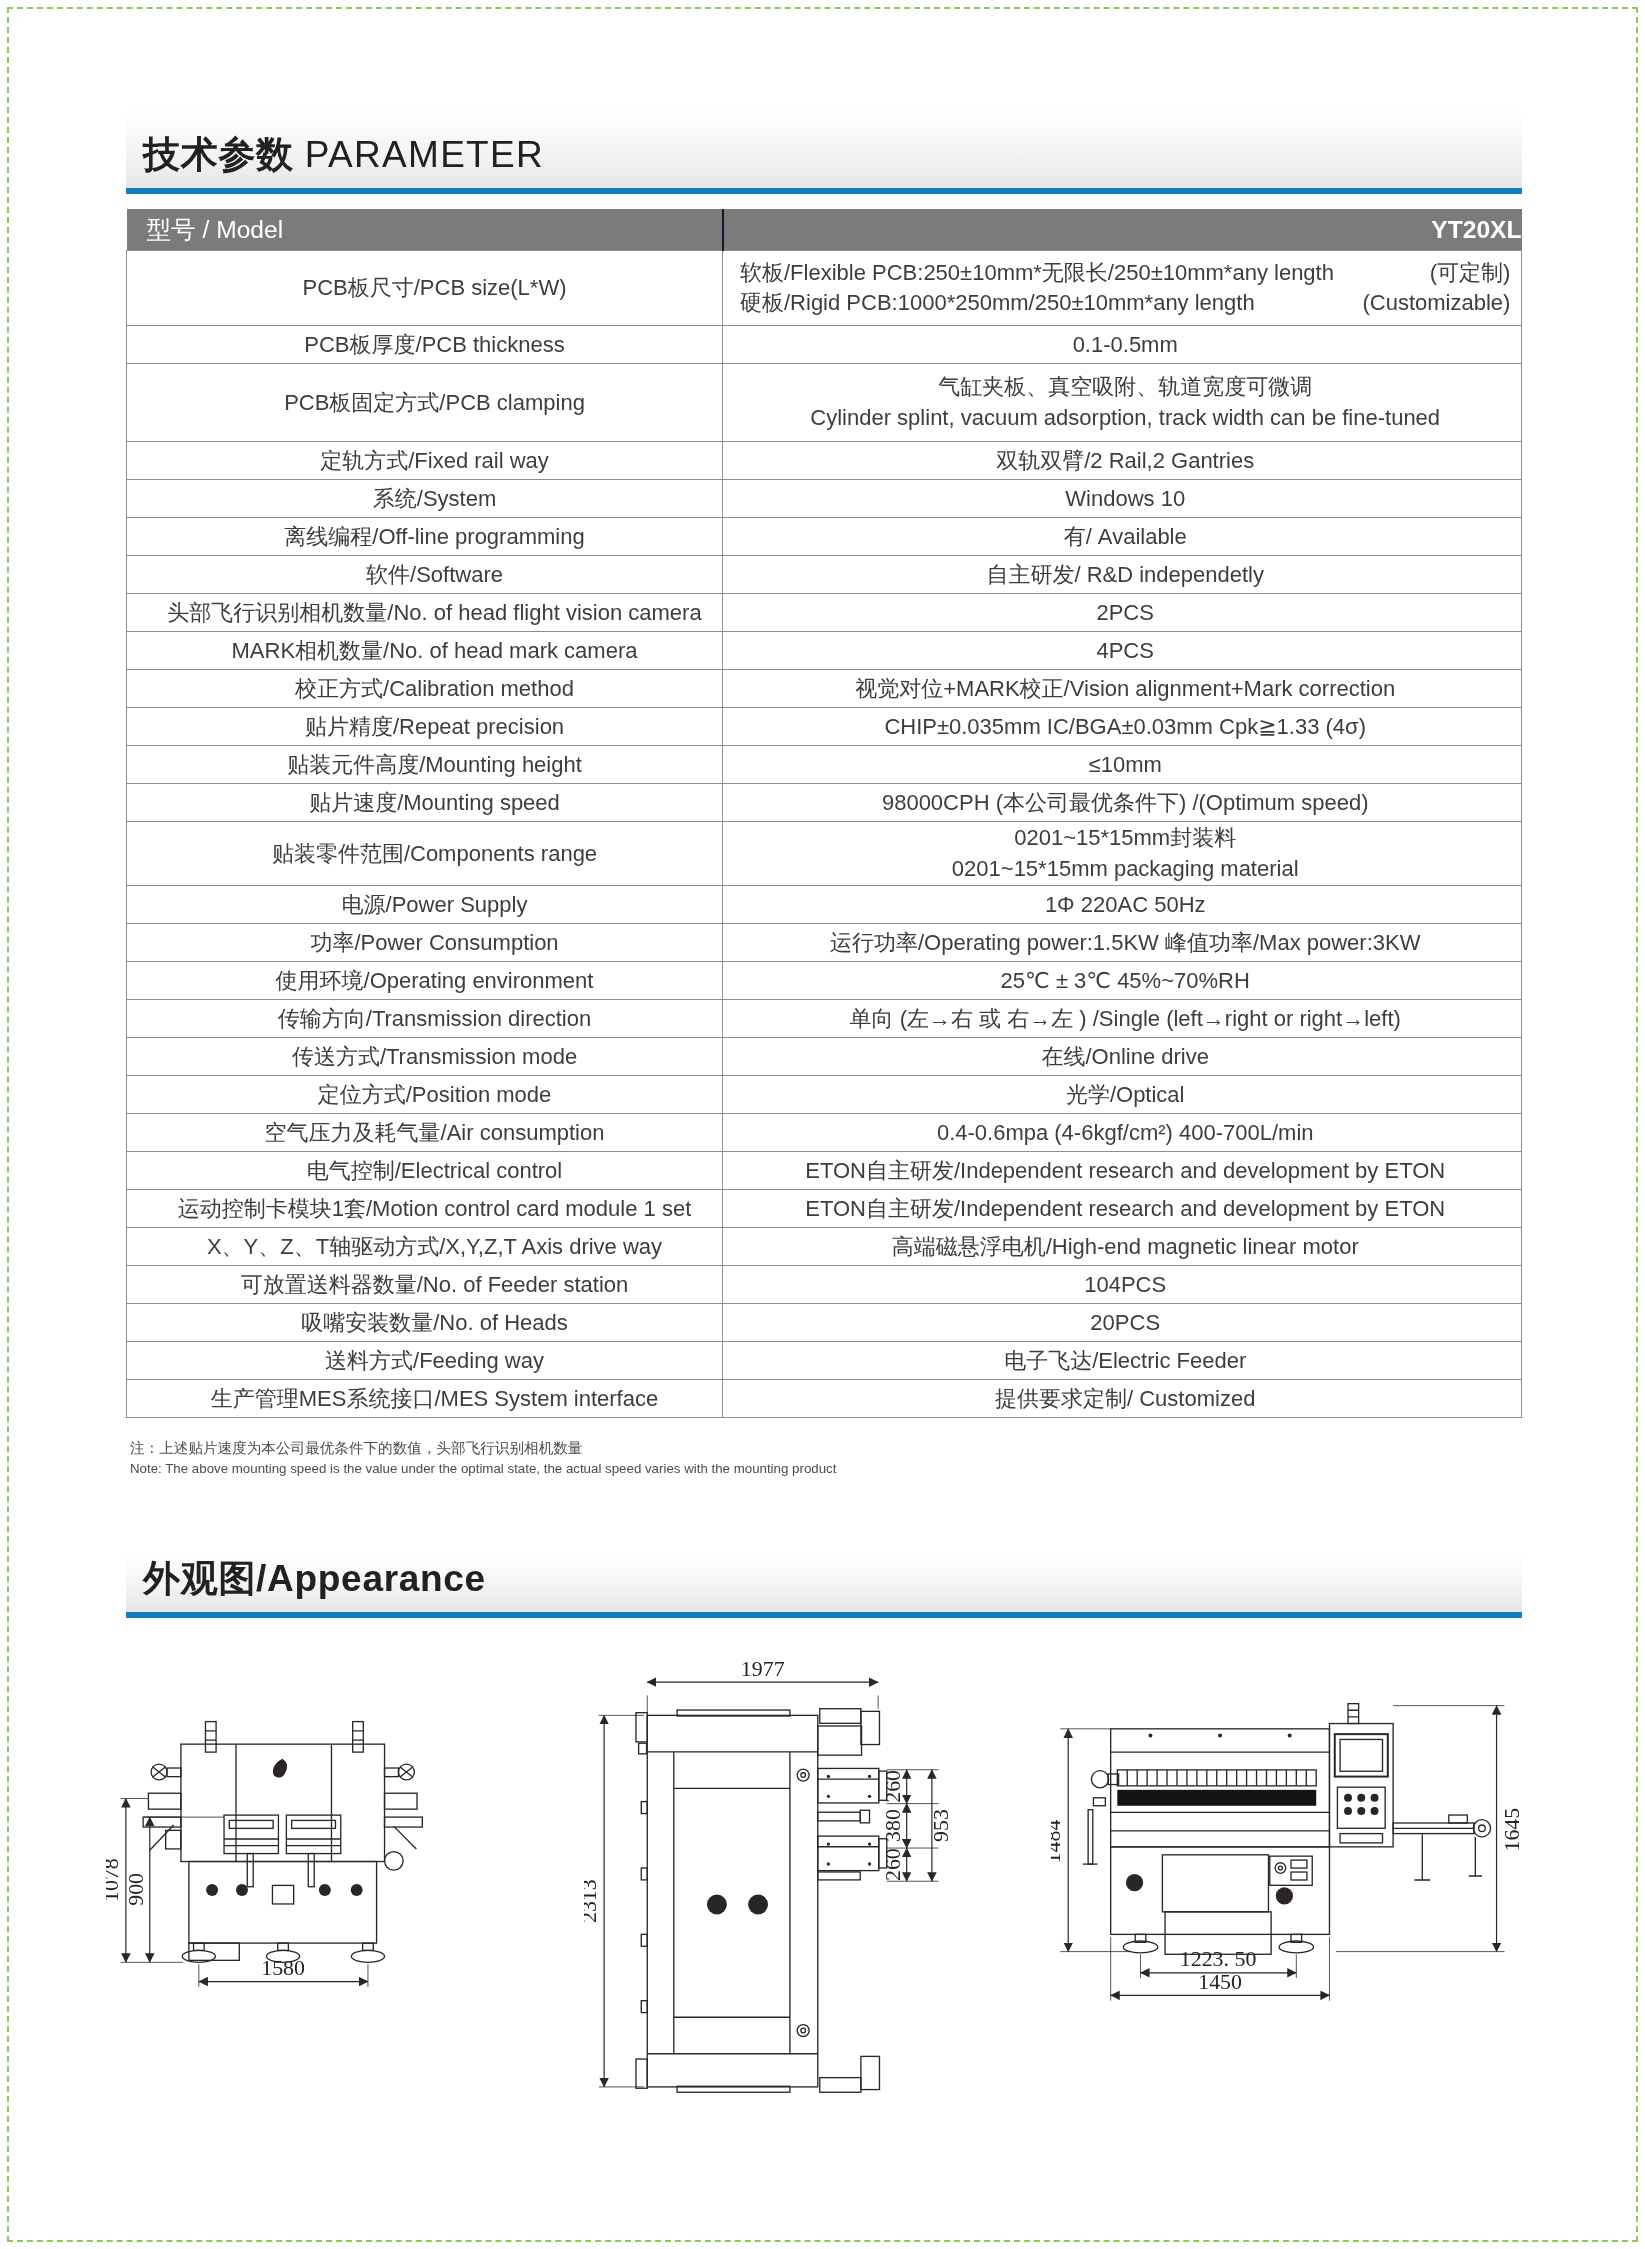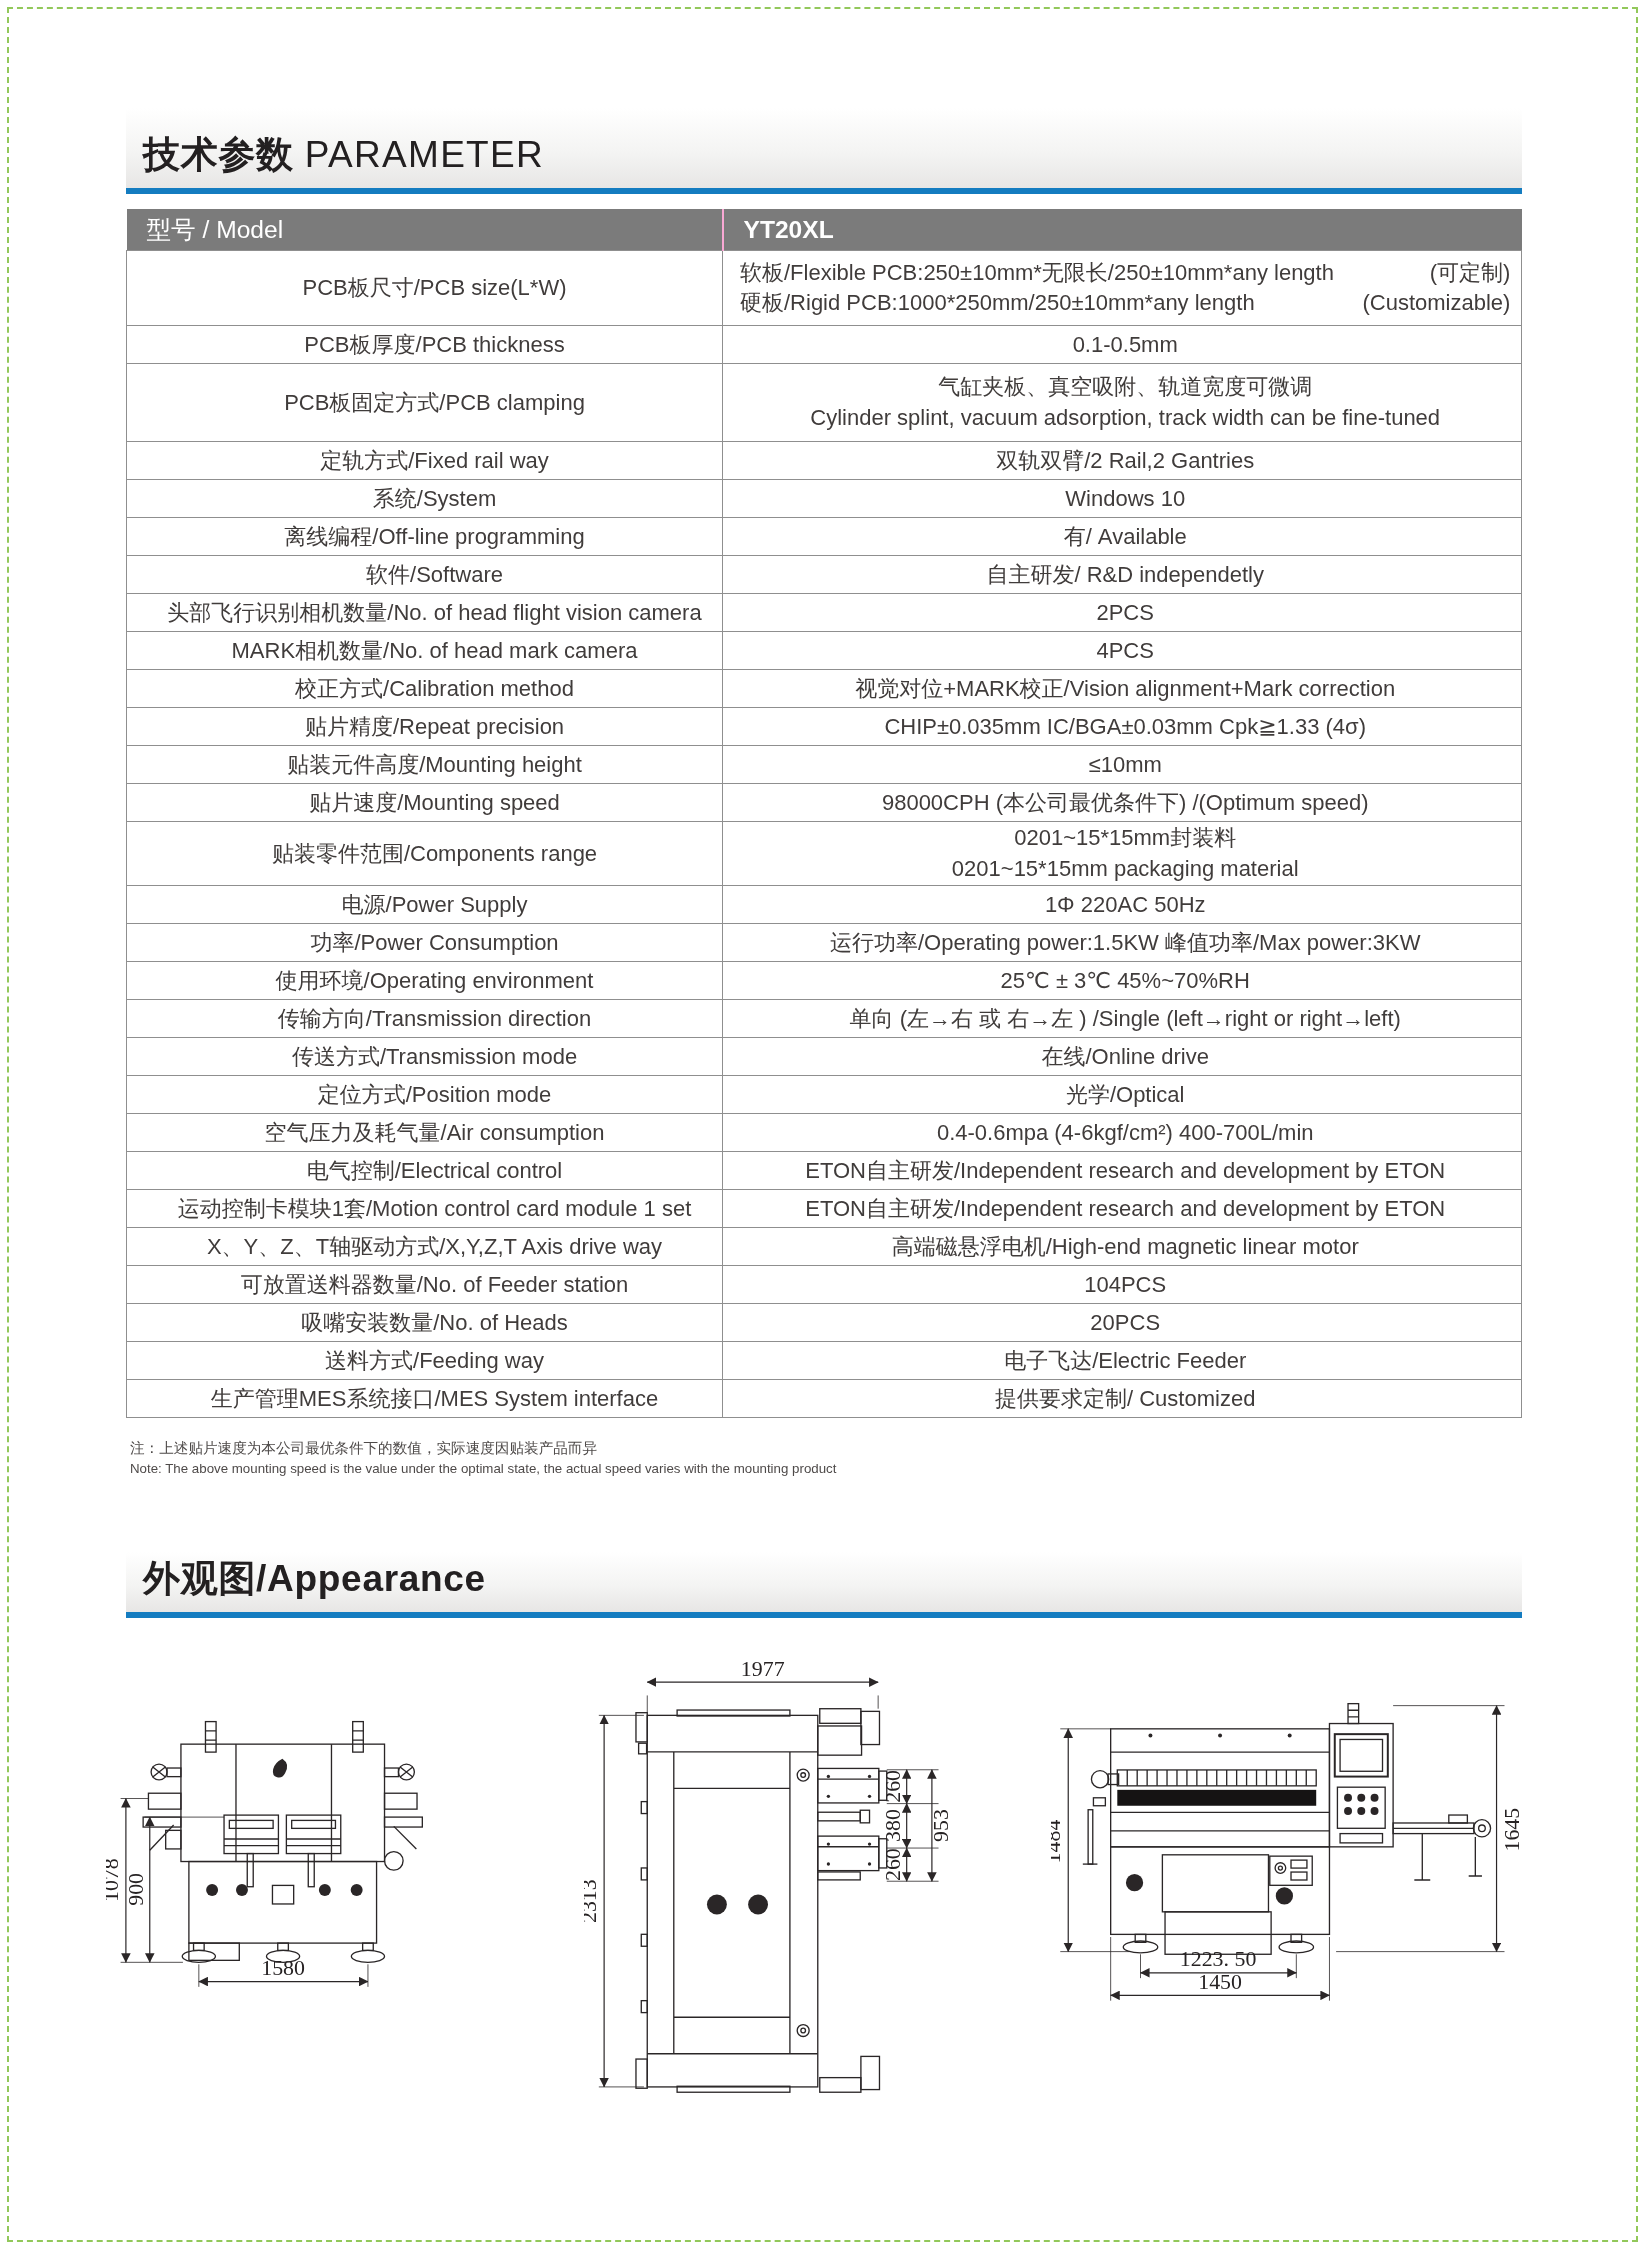--- a/index.html
+++ b/index.html
@@ -14,21 +14,21 @@
   #param-band{top:108px;height:80px;}
   #appear-band{top:1552px;height:60px;}
   .band .title{margin:0 0 8px 17px;font-size:37px;font-weight:bold;color:#232021;
                letter-spacing:0.7px;white-space:nowrap;}
   .band .title .en{font-weight:normal;letter-spacing:1.3px;}
   
   #spec-table{position:absolute;left:126px;top:209px;width:1396px;
               border-collapse:collapse;table-layout:fixed;font-size:22px;color:#403c3b;}
   #spec-table th{height:41px;background:#7b7b7b;color:#ffffff;text-align:left;
                  font-size:24.6px;font-weight:normal;padding:0 0 0 20px;}
-  #spec-table th.hv{font-weight:bold;border-left:2px solid #f9a8d4;}
+  #spec-table th.hv{font-weight:bold;border-left:2px solid #0f172a;text-align:right;}
   #spec-table tbody{border:1.3px solid #8f8f8f;text-align:center;}
   #spec-table td{border-top:1.3px solid #8f8f8f;padding:0 0 0 20px;vertical-align:middle;}
   #spec-table td.c2{border-left:1.3px solid #8f8f8f;padding-left:17px;padding-right:10.6px;}
   #spec-table tr{height:38px;}
   #spec-table tr.h2{height:75px;}
   #spec-table tr.h2b{height:78px;}
   #spec-table tr.h1b{height:64px;padding-left:41px;}
   .vl{display:flex;justify-content:space-between;line-height:30.5px;}
   .ll{line-height:30.5px;}
   
@@ -190,21 +190,21 @@
         <td class="c2"><span>电子飞达/Electric Feeder</span></td>
       </tr>
       <tr>
         <td class="c1"><span>生产管理MES系统接口/MES System interface</span></td>
         <td class="c2"><span>提供要求定制/ Customized</span></td>
       </tr>
     </tbody>
   </table>
 
   <div id="note">
-    <div class="cn">注：上述贴片速度为本公司最优条件下的数值，实际速度因贴装产品而异</div>
+    <div class="cn">注：上述贴片速度为本公司最优条件下的数值，头部飞行识别相机数量</div>
     <div class="en">Note: The above mounting speed is the value under the optimal state, the actual speed varies with the mounting product</div>
   </div>
 
   <div class="band" id="appear-band">
     <div class="title">外观图/Appearance</div>
   </div>
 
   <svg class="draw" style="left:106px;top:1712px" width="504" height="372" viewBox="0 0 760 560">
     <defs>
       <marker id="arr" viewBox="0 0 10 10" refX="9.5" refY="5" markerWidth="8" markerHeight="8" orient="auto-start-reverse">

